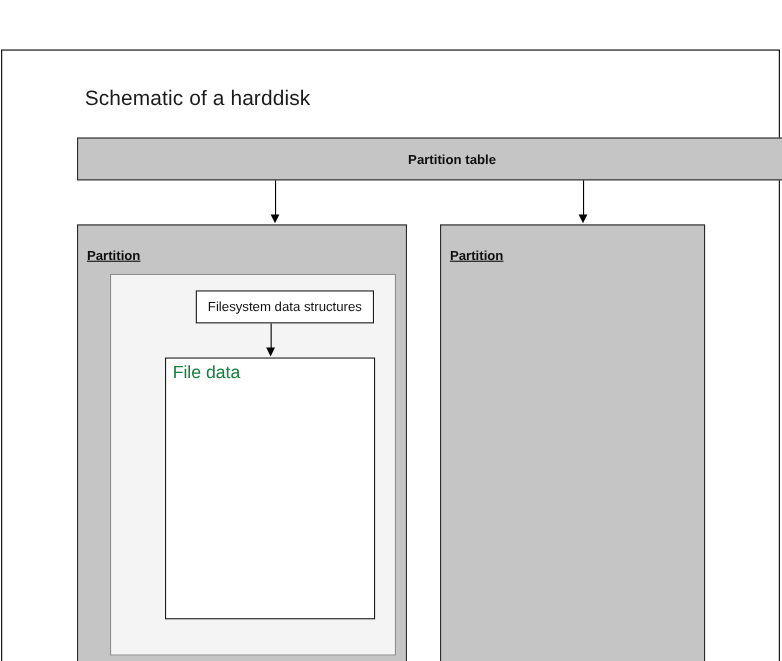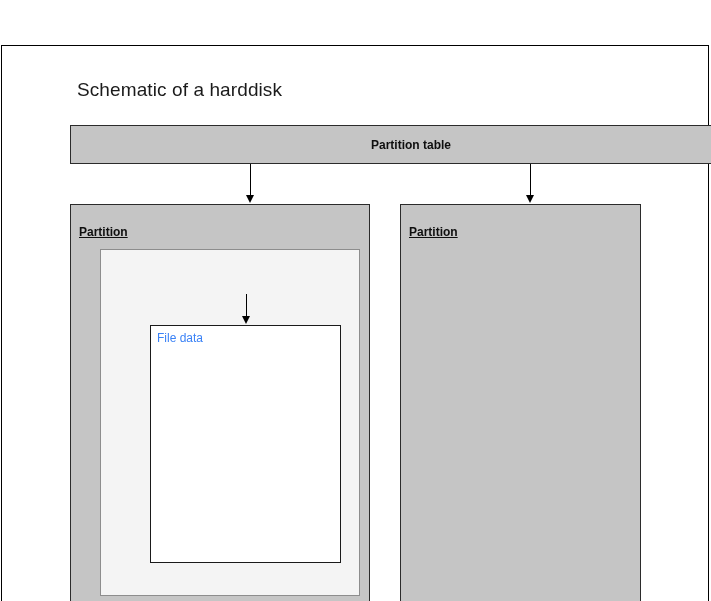--- a/index.html
+++ b/index.html
@@ -142,22 +142,22 @@
   .file-data-box {
     left: 150px;
     top: 281px;
     width: 191px;
     height: 238px;
   }
   .file-data-box .lbl {
     position: absolute;
     left: 6px;
     top: 5px;
-    font-size: 12px;
-    color: #3b82f6;
+    font-size: 16px;
+    color: #15803d;
     white-space: nowrap;
   }
 
   
   .arrow {
     position: absolute;
     pointer-events: none;
   }
   .arrow .shaft {
     position: absolute;
@@ -210,20 +210,23 @@
     <div class="shaft"></div>
     <div class="head"></div>
   </div>
 
   <div class="box box-gray partition-1">
     <span class="partition-label">Partition</span>
   </div>
 
   <div class="box box-lightgray fs-container"></div>
 
+  <div class="box box-white fs-box">
+    <span class="lbl">Filesystem data structures</span>
+  </div>
 
   <div class="arrow arrow-fs-fd">
     <div class="shaft"></div>
     <div class="head"></div>
   </div>
 
   <div class="box box-white file-data-box">
     <span class="lbl">File data</span>
   </div>
 

